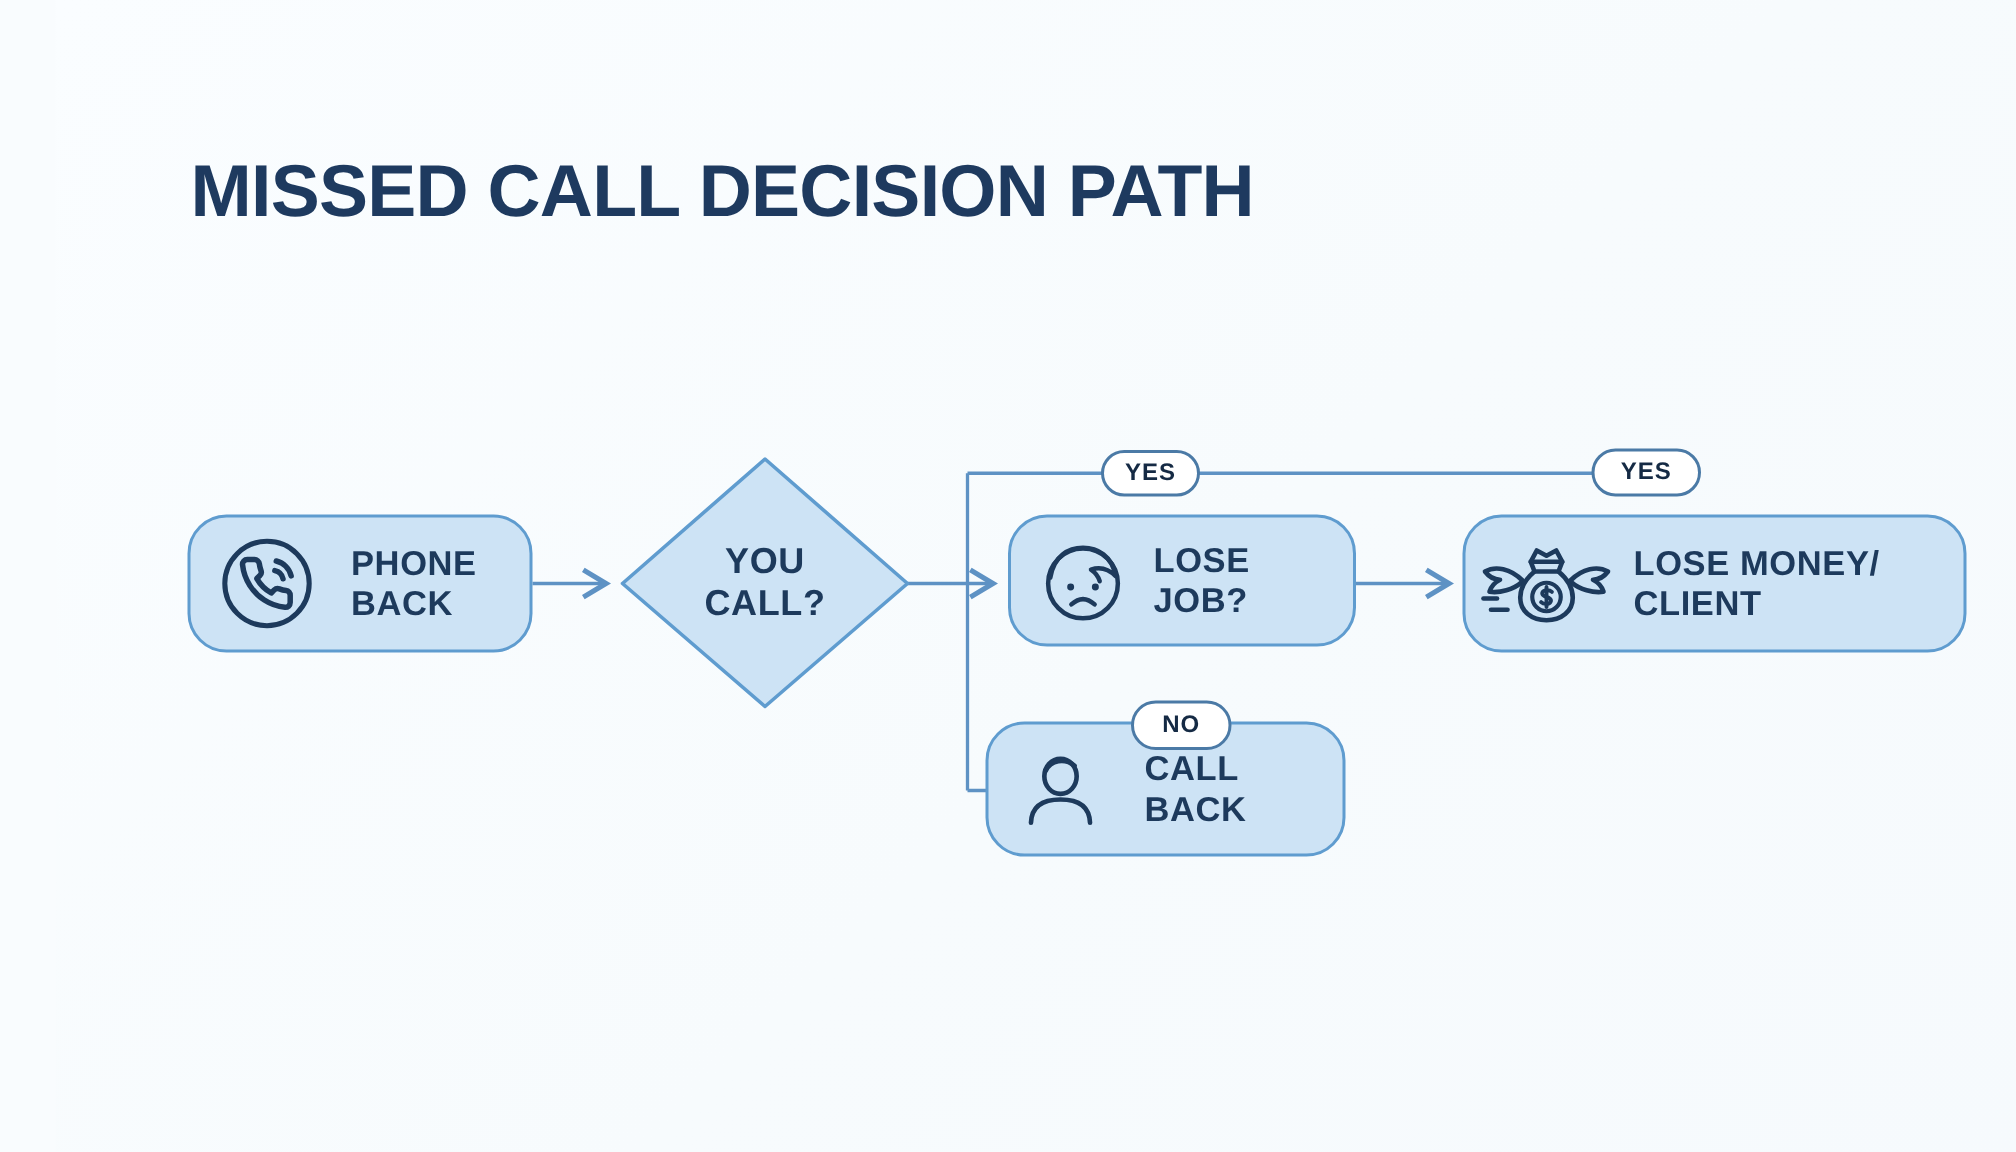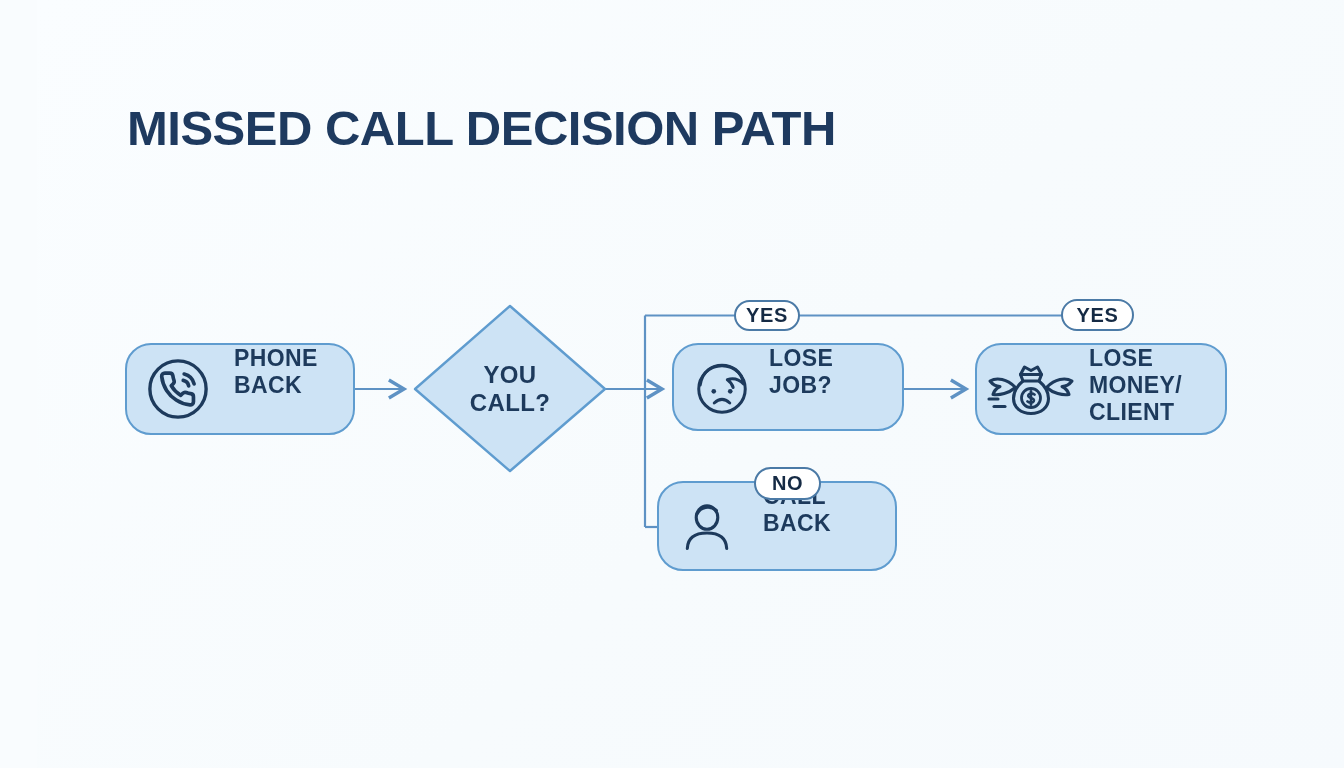--- a/index.html
+++ b/index.html
@@ -19,40 +19,40 @@
   .title{
     position:absolute;left:90px;top:100px;
     font-size:49px;font-weight:bold;letter-spacing:-0.5px;
     color:var(--title);white-space:nowrap;
   }
   .wires{position:absolute;left:0;top:0}
   .wire{stroke:var(--line);stroke-width:2.2;fill:none}
   .arrowhead{stroke:var(--line);stroke-width:1.7;fill:none}
   .diamond{fill:var(--box_fill);stroke:var(--box_border);stroke-width:2.4;stroke-linejoin:round}
   .node{
-    position:absolute;display:flex;
+    position:absolute;display:flex;align-items:center;
     background:var(--box_fill);
     border:2.4px solid var(--box_border);
     border-radius:26px;
     color:var(--navy);
   }
   .node .icon{flex:0 0 auto;display:flex;align-items:center;justify-content:center;color:var(--navy)}
   .node .label{display:flex;flex-direction:column;font-weight:bold;
     font-size:23px;line-height:1.18;letter-spacing:0.4px;color:var(--navy)}
   .diamond-label{
     position:absolute;left:398px;top:361px;width:150px;
     display:flex;flex-direction:column;align-items:center;
     font-weight:bold;font-size:24px;line-height:1.17;letter-spacing:0.4px;color:var(--navy);
   }
   .pill{
     position:absolute;display:flex;align-items:center;justify-content:center;
     background:var(--pill_bg);
     border:2.2px solid var(--pill_border);
     border-radius:18px;
-    font-weight:bold;font-size:20px;letter-spacing:0.6px;color:var(--pill_text);
+    font-weight:bold;font-size:16px;letter-spacing:0.6px;color:var(--pill_text);
   }
 </style>
 </head>
 <body>
 
 <div class="canvas">
 
   <h1 class="title">MISSED CALL DECISION PATH</h1>
 
   <svg class="wires" width="1344" height="768" aria-hidden="true">
@@ -101,21 +101,21 @@
         <circle cx="40.5" cy="36.5" r="2.4" fill="currentColor" stroke="none"></circle>
         <path d="M24 48.5 Q32 41 40 48.5"></path>
       </svg>
     </span>
     <span class="label">
       <span>LOSE</span>
       <span>JOB?</span>
     </span>
   </div>
 
-  <div class="node" style="left:938px;top:343px;width:252px;height:92px;padding-left:8px;gap:12px">
+  <div class="node" style="left:938px;top:343px;width:336px;height:92px;padding-left:8px;gap:12px">
     <span class="icon">
       <svg viewBox="0 0 92 68" width="92" height="68" fill="none" stroke="currentColor" stroke-width="3.1" stroke-linecap="round" stroke-linejoin="round">
         <path d="M30 32 C22 24 12 22 5 26 C8 30 11 31.5 15 31.5 C11 33.5 9 36 8 39.5 C15 40.5 24 38 29 33.5"></path>
         <path d="M62 32 C70 24 80 22 87 26 C84 30 81 31.5 77 31.5 C81 33.5 83 36 84 39.5 C77 40.5 68 38 63 33.5"></path>
         <path d="M38 26 C32 31 28.5 37 28.5 43.5 C28.5 52.5 36 58.5 46 58.5 C56 58.5 63.5 52.5 63.5 43.5 C63.5 37 60 31 54 26"></path>
         <path d="M38 26 L35.5 19.5 L56.5 19.5 L54 26 Z"></path>
         <path d="M35.5 19.5 L39.5 12 L46 15.5 L52.5 12 L56.5 19.5"></path>
         <circle cx="46" cy="43" r="9.5" stroke-width="2.8"></circle>
         <path d="M49.6 39.6 c-1.6-1.5-5.1-1.5-6.1 0 c-1 1.6 0.5 2.9 2.5 3.4 c2 0.5 3.6 1.6 2.7 3.3 c-1 1.7-4.7 1.7-6.3 0.1" stroke-width="2.6"></path>
         <path d="M46 36.3 V49.7" stroke-width="2.6"></path>

